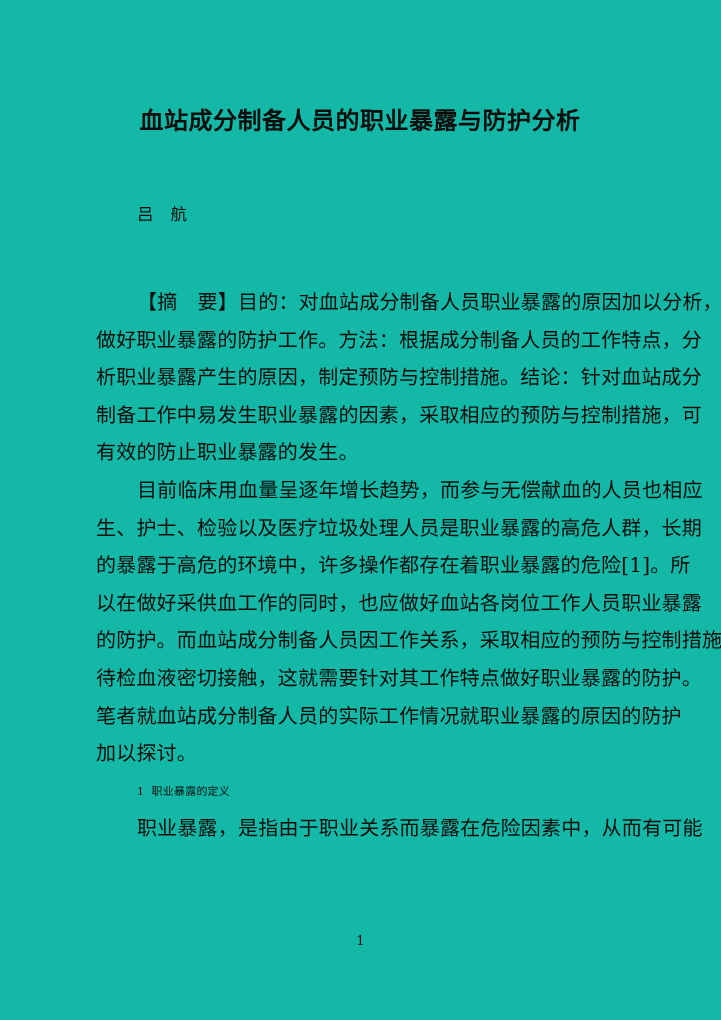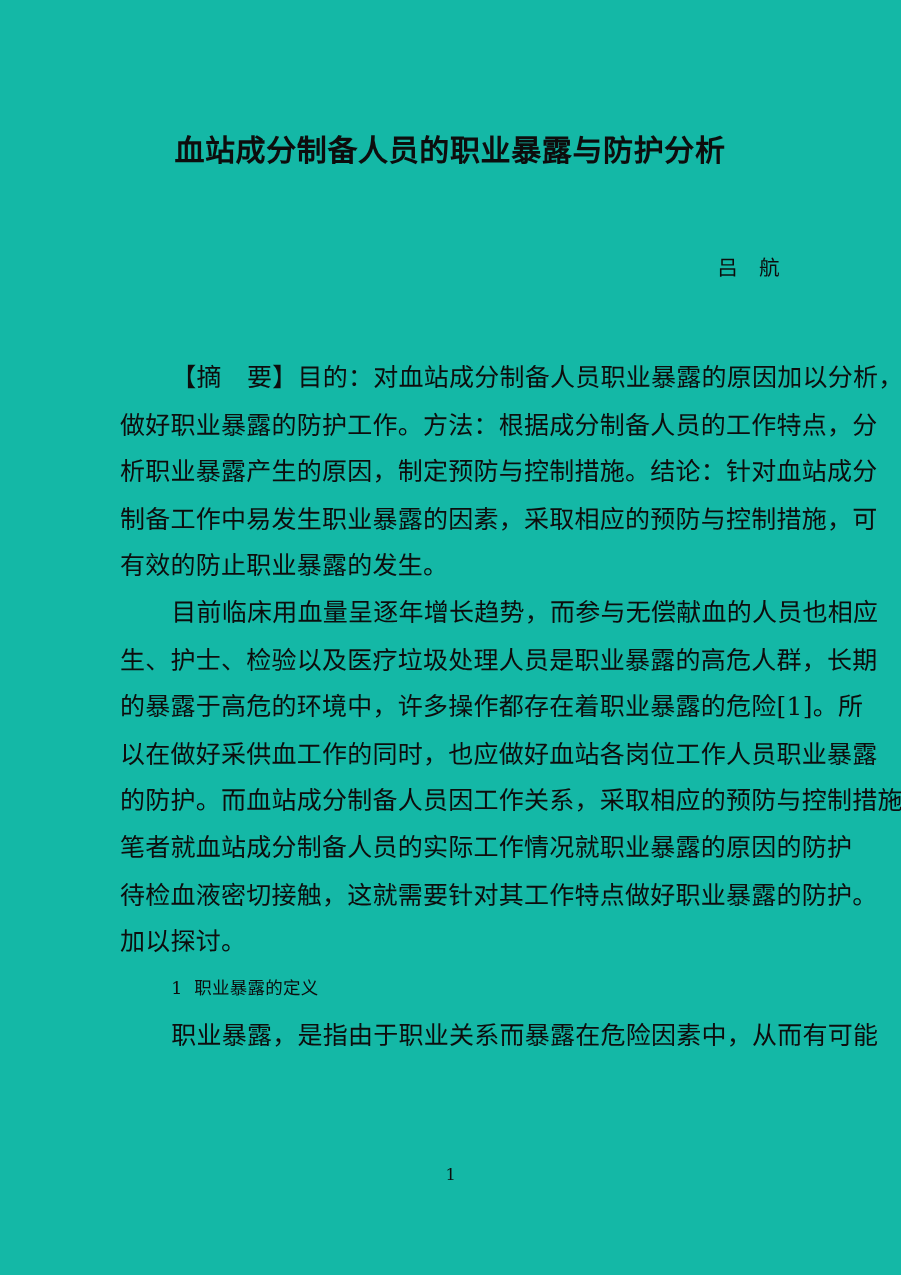--- a/index.html
+++ b/index.html
@@ -43,21 +43,20 @@
     font-weight: 700;
     letter-spacing: 0.5px;
     white-space: nowrap;
   }
 
   .meta-block {
     position: absolute;
     left: 0;
     top: 196px;
     width: 528px;
-    text-align: right;
   }
 
   .body-block {
     position: absolute;
     left: 0;
     top: 284px;
     width: 528px;
   }
 
   .line {
@@ -84,21 +83,21 @@
 
   .meta-line {
     font-size: 16.5px;
     line-height: 37.6px;
     letter-spacing: 0.2px;
     white-space: pre;
     padding-left: 41px;
   }
 
   .heading-line {
-    font-size: 14px;
+    font-size: 11px;
     line-height: 37.6px;
     letter-spacing: 0.2px;
     white-space: pre;
     padding-left: 41px;
   }
 
   .page-number {
     position: absolute;
     left: 0;
     top: 932px;
@@ -131,22 +130,22 @@
         <div class="line flush">有效的防止职业暴露的发生。</div>
       </div>
 
 
       <div>
         <div class="line indent">目前临床用血量呈逐年增长趋势，而参与无偿献血的人员也相应</div>
         <div class="line">生、护士、检验以及医疗垃圾处理人员是职业暴露的高危人群，长期</div>
         <div class="line">的暴露于高危的环境中，许多操作都存在着职业暴露的危险[1]。所</div>
         <div class="line">以在做好采供血工作的同时，也应做好血站各岗位工作人员职业暴露</div>
         <div class="line">的防护。而血站成分制备人员因工作关系，采取相应的预防与控制措施</div>
+        <div class="line">待检血液密切接触，这就需要针对其工作特点做好职业暴露的防护。</div>
         <div class="line">笔者就血站成分制备人员的实际工作情况就职业暴露的原因的防护</div>
-        <div class="line">待检血液密切接触，这就需要针对其工作特点做好职业暴露的防护。</div>
         <div class="line flush">加以探讨。</div>
       </div>
 
       <div class="heading-line">1  职业暴露的定义</div>
 
       <div class="line indent">职业暴露，是指由于职业关系而暴露在危险因素中，从而有可能</div>
 
     </div>
   </div>
 

